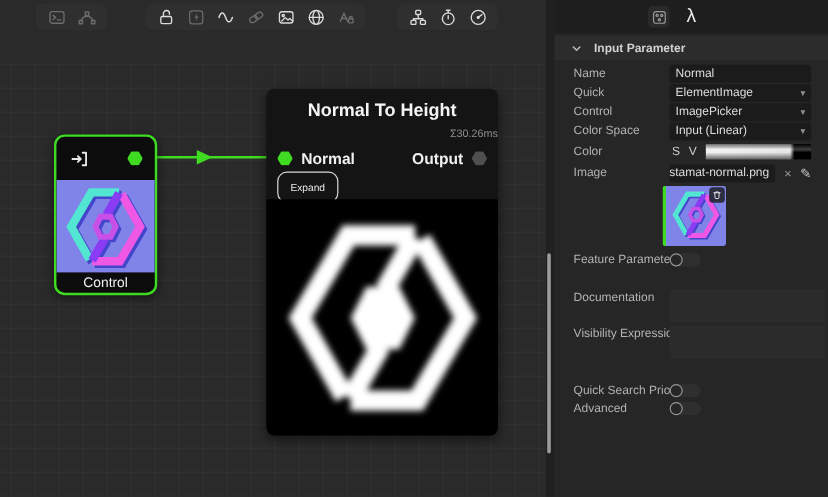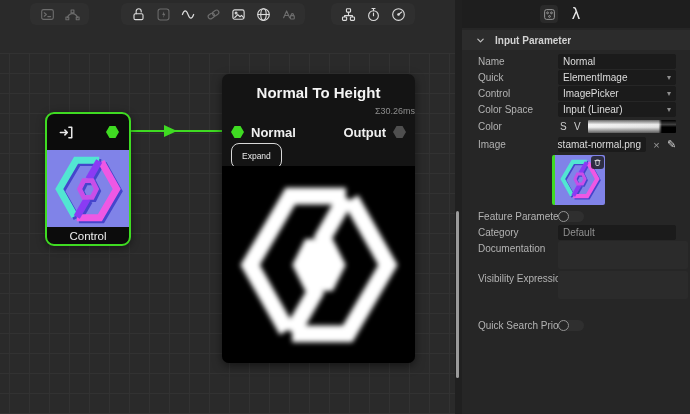--- a/index.html
+++ b/index.html
@@ -336,38 +336,38 @@
     </span>
   </div>
 
   <div class="prow" style="top:209px">
     <span class="plabel">Feature Parameter</span>
     <span class="toggle">
         <span class="knob"></span>
       </span>
   </div>
 
-  <div class="prow" style="top:225px">
-    <span class="plabel">Category</span>
-    <div class="pfield dim">
-        <span>Default</span>
-      </div>
-  </div>
 
   <div class="prow" style="top:241px">
     <span class="plabel">Documentation</span>
   </div>
   <div class="parea" style="top:241px;height:28px"></div>
 
   <div class="prow" style="top:271px">
     <span class="plabel">Visibility Expression</span>
   </div>
   <div class="parea" style="top:271px;height:28px"></div>
 
 
   <div class="prow" style="top:318px">
     <span class="plabel">Quick Search Priority</span>
     <span class="toggle">
         <span class="knob"></span>
       </span>
   </div>
 
+  <div class="prow" style="top:333px">
+    <span class="plabel">Advanced</span>
+    <span class="toggle">
+        <span class="knob"></span>
+      </span>
+  </div>
 </div>
 
 </body></html>

